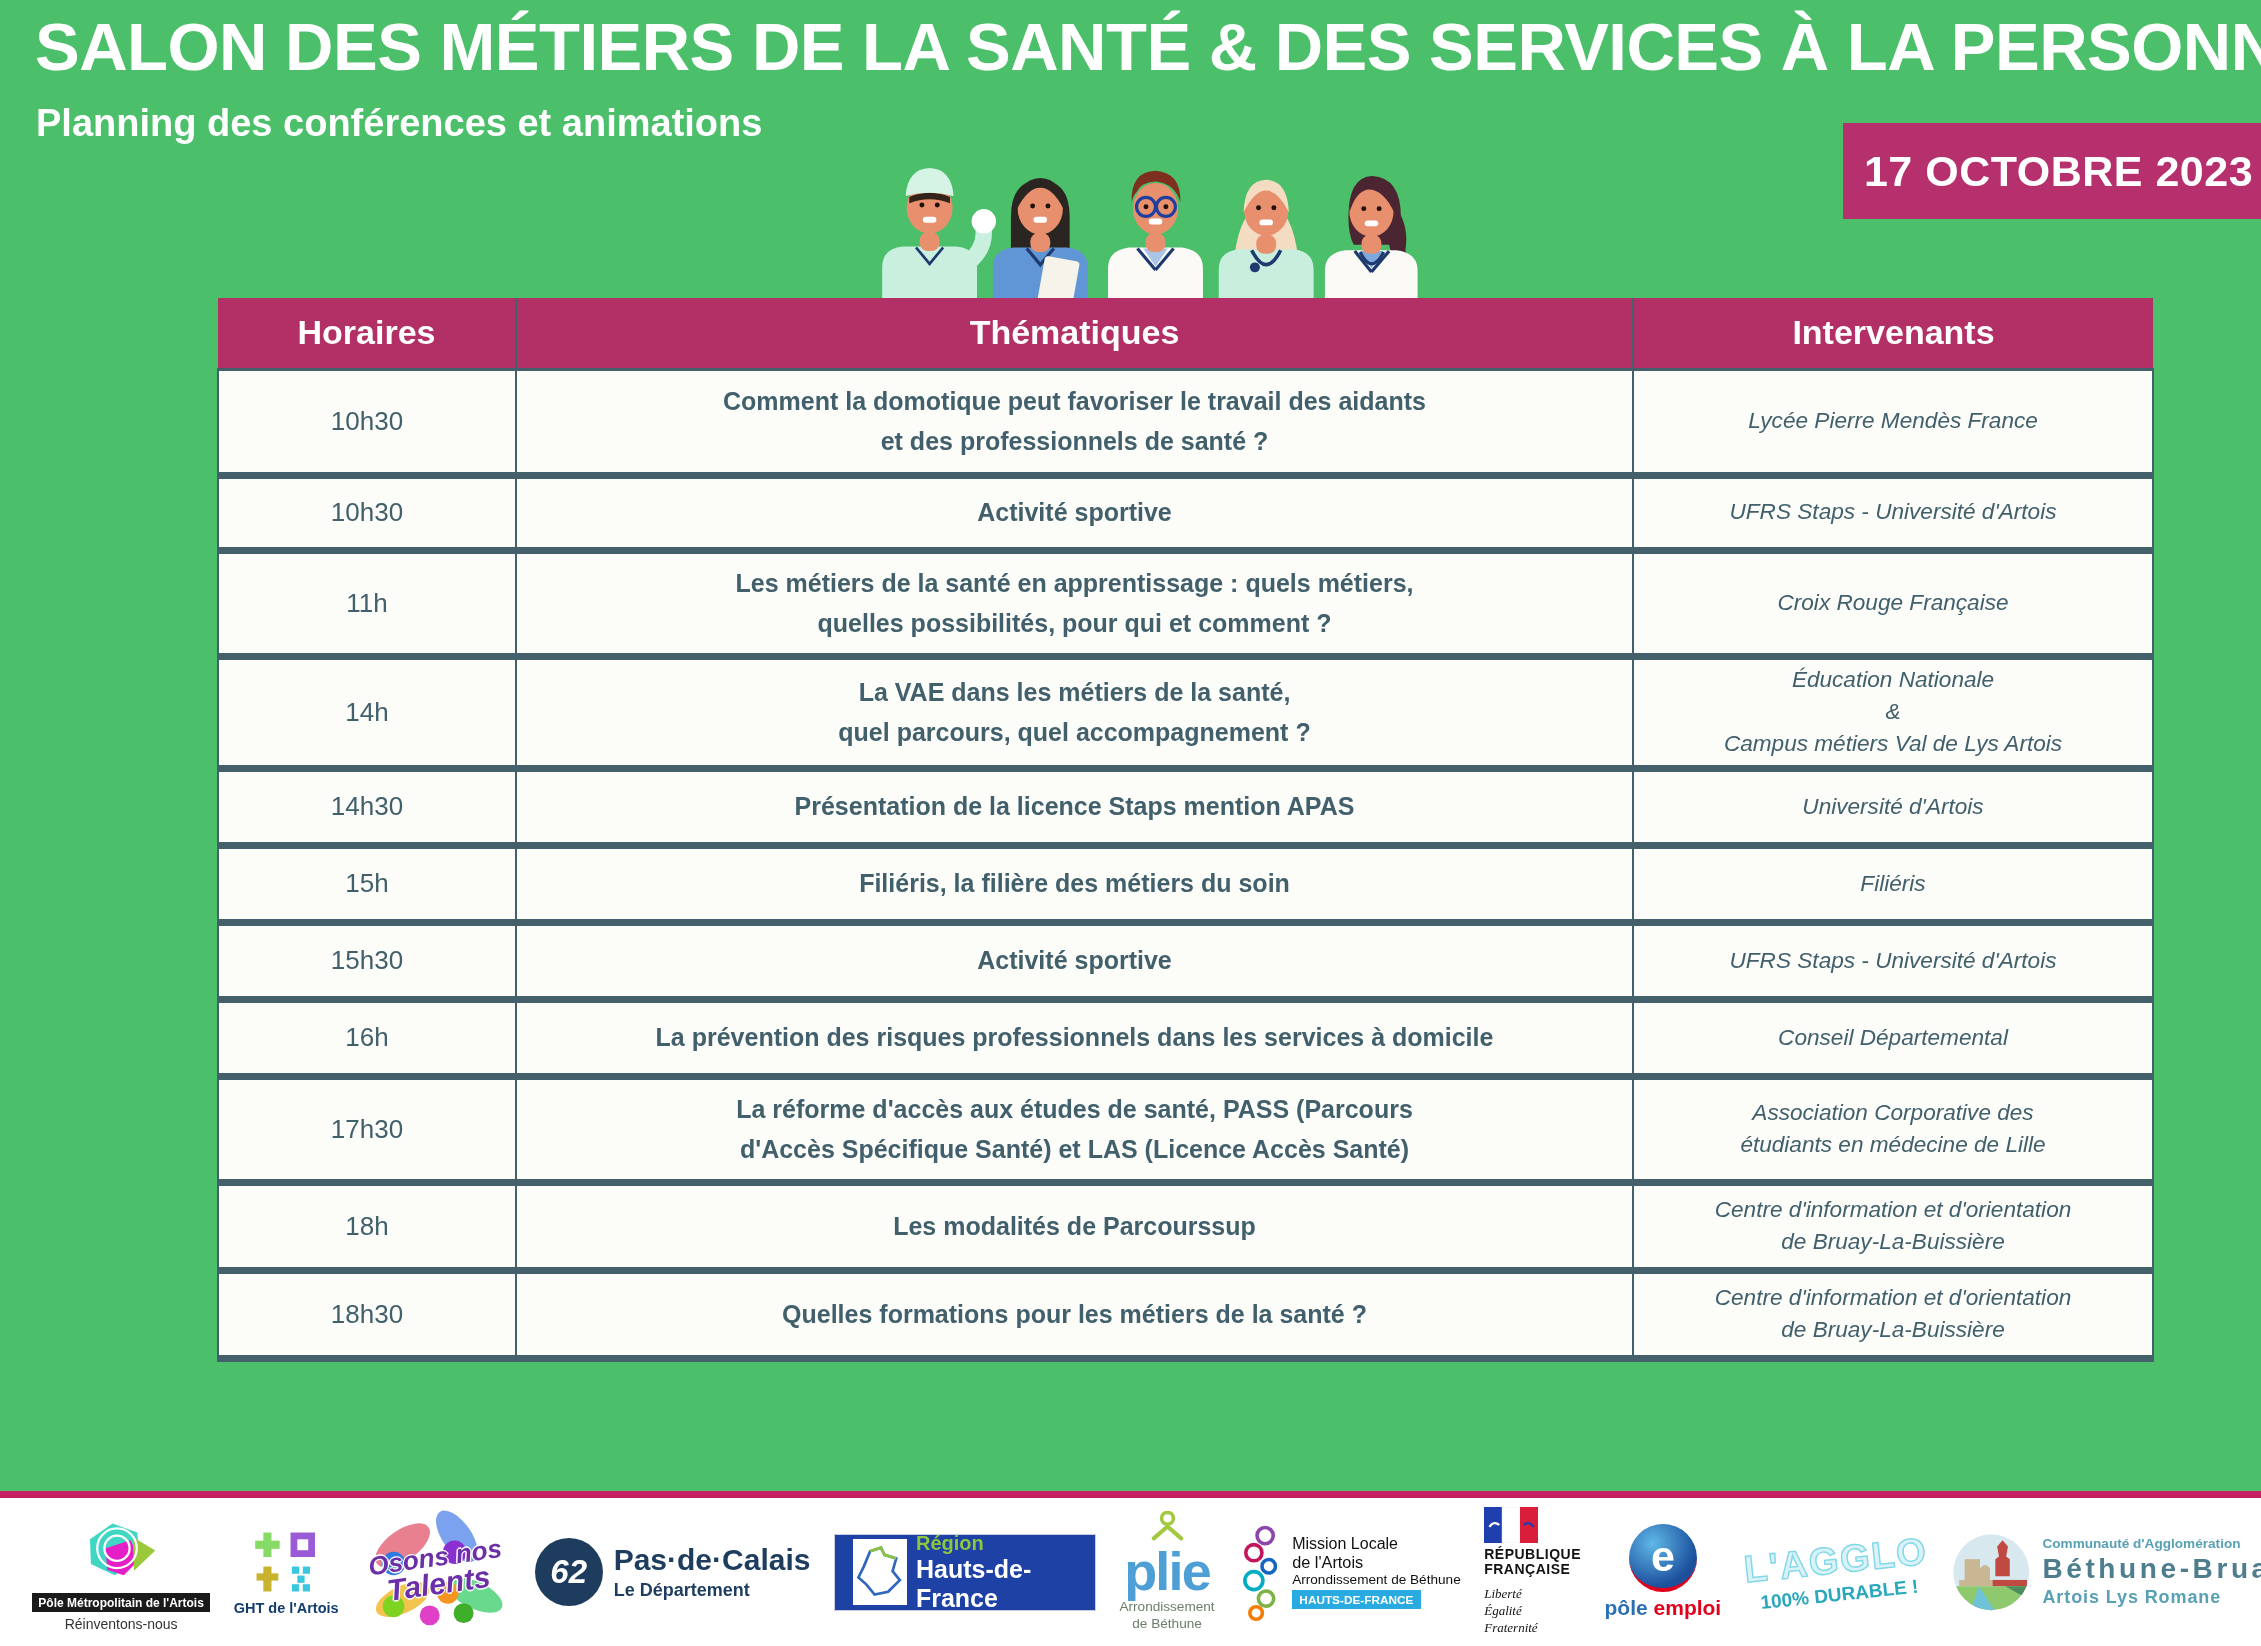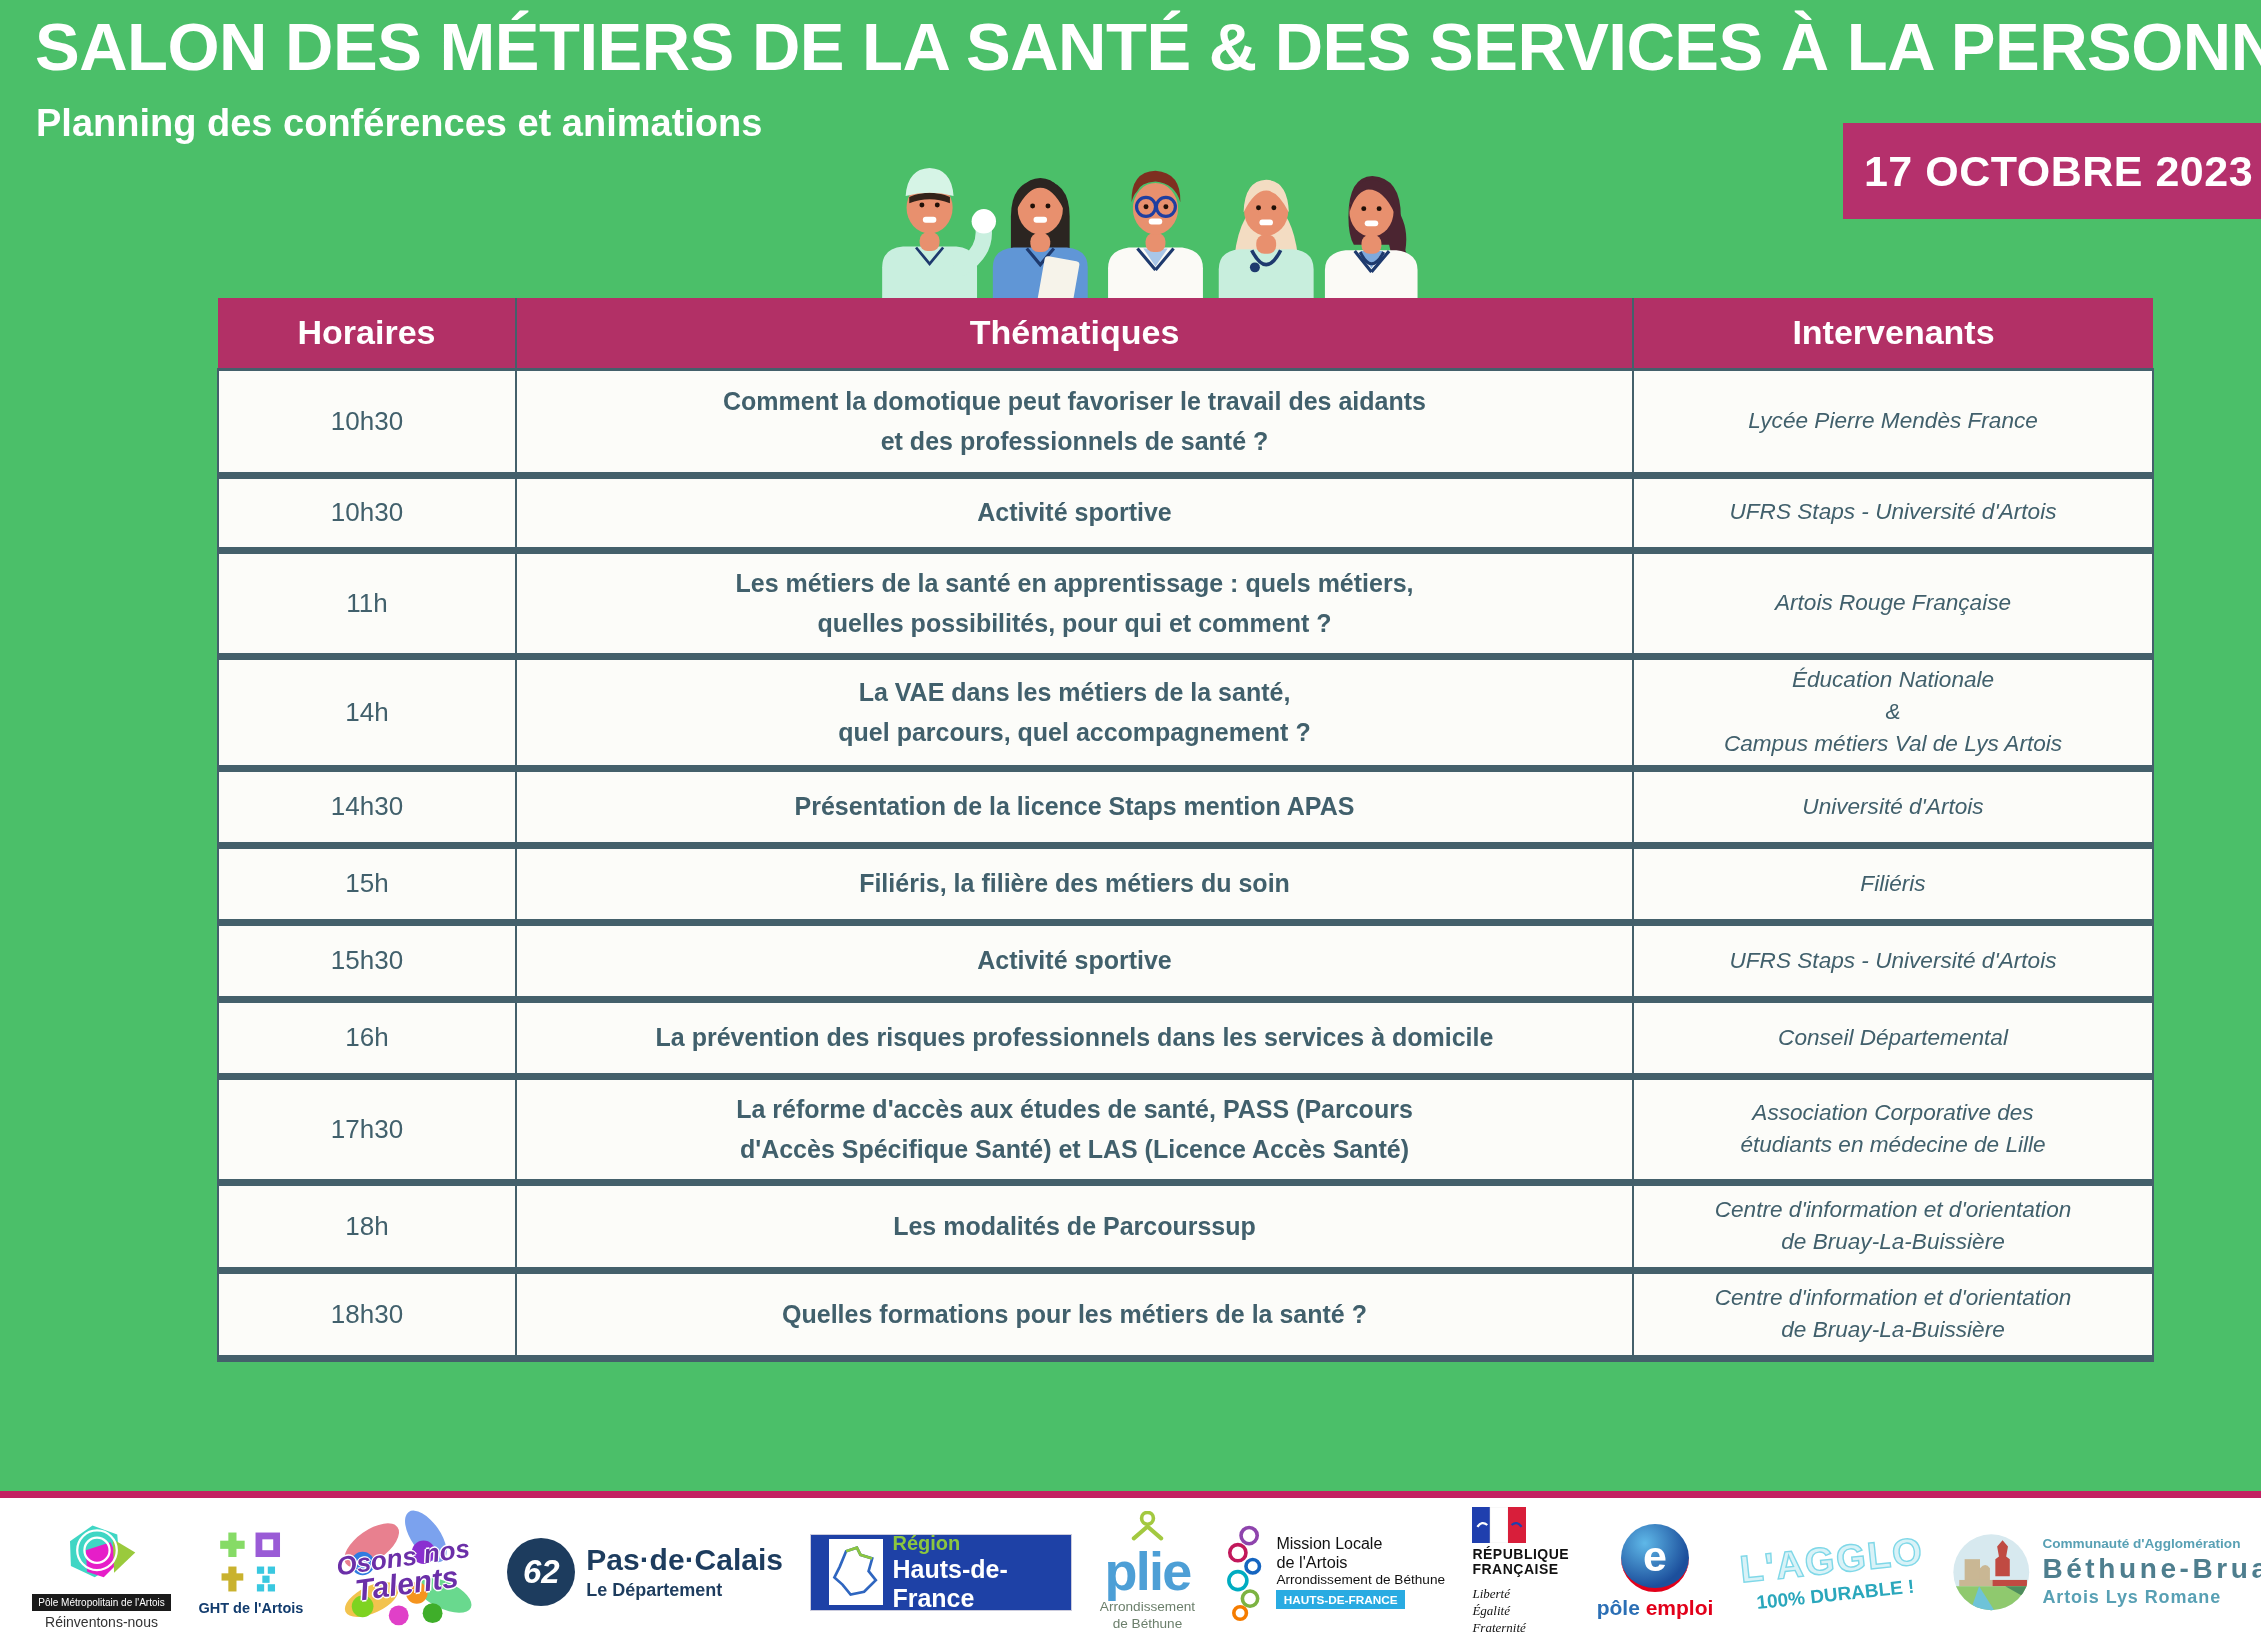--- a/index.html
+++ b/index.html
@@ -68,21 +68,21 @@
   
   .stripe { position:absolute; left:0; top:1491px; width:2322px; height:7.2px; background:#c32162; }
   .footer {
     position:absolute; left:0; top:1498px; width:2322px; height:148px;
     background:#ffffff; display:flex; align-items:center;
     justify-content:space-between; padding:0 32px;
   }
   .logo { display:flex; flex-direction:column; align-items:center; justify-content:center; gap:3.6px; }
   .logo-row { display:flex; flex-direction:row; align-items:center; gap:11px; }
   
-  .pma-label { background:#1a1a1a; color:#fff; font-size:10px; font-weight:normal; padding:2.7px 6.3px; }
+  .pma-label { background:#1a1a1a; color:#fff; font-size:12px; font-weight:bold; padding:2.7px 6.3px; }
   .pma-tag   { color:#333; font-size:14px; }
   
   .ght-label { color:#123c6e; font-size:14.5px; font-weight:bold; }
   
   .ont-wrap { position:relative; width:149px; height:127px; }
   .ont-text {
     position:absolute; left:4.5px; top:36px; width:140px; text-align:center;
     transform:rotate(-8deg);
     font-style:italic; font-weight:bold; color:#6b2fa8; line-height:0.95;
     text-shadow:-1.4px 0 #fff, 1.4px 0 #fff, 0 -1.4px #fff, 0 1.4px #fff;
@@ -241,21 +241,21 @@
     </tr>
     <tr>
       <td class="cell-time">10h30</td>
       <td class="cell-theme">Activité sportive</td>
       <td class="cell-speaker">UFRS Staps - Université d'Artois</td>
     </tr>
     <tr>
       <td class="cell-time">11h</td>
       <td class="cell-theme">Les métiers de la santé en apprentissage : quels métiers,
 quelles possibilités, pour qui et comment ?</td>
-      <td class="cell-speaker">Artois Rouge Française</td>
+      <td class="cell-speaker">Croix Rouge Française</td>
     </tr>
     <tr>
       <td class="cell-time">14h</td>
       <td class="cell-theme">La VAE dans les métiers de la santé,
 quel parcours, quel accompagnement ?</td>
       <td class="cell-speaker">Éducation Nationale
 &amp;
 Campus métiers Val de Lys Artois</td>
     </tr>
     <tr>

